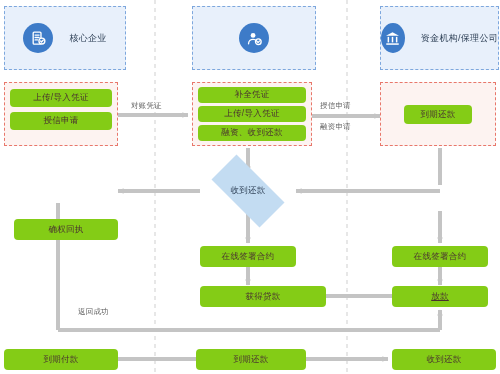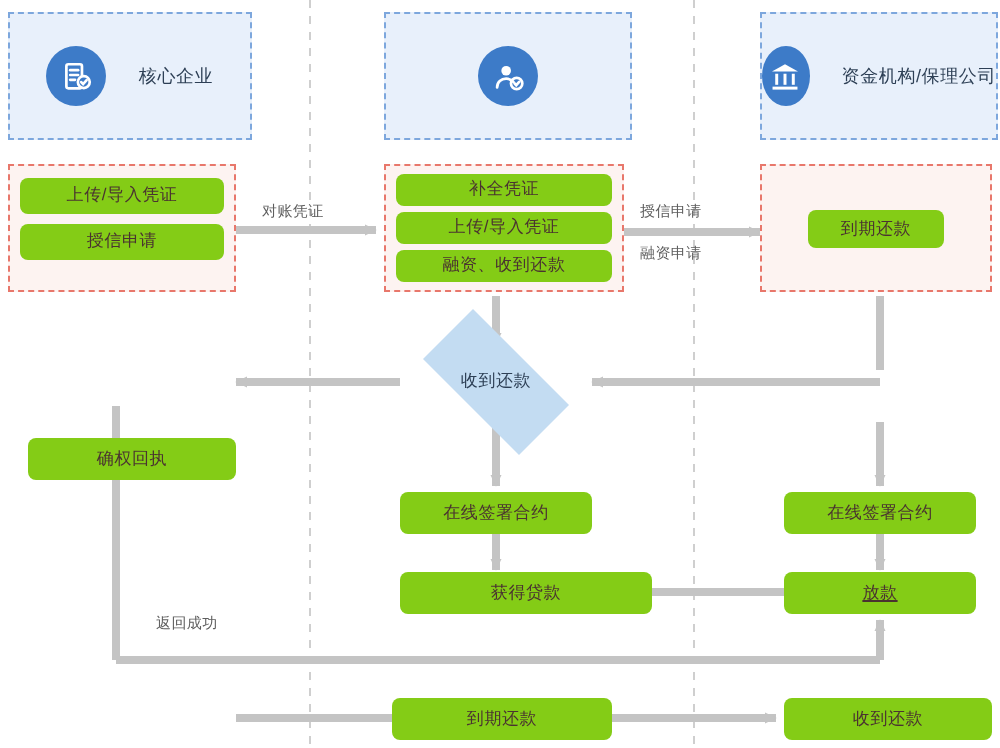--- a/index.html
+++ b/index.html
@@ -218,16 +218,17 @@
   </div>
 
   <div class="node" style="left:200px; top:246px; width:96px; height:21px;">在线签署合约</div>
   <div class="node" style="left:392px; top:246px; width:96px; height:21px;">在线签署合约</div>
 
   <div class="node" style="left:200px; top:286px; width:126px; height:21px;">获得贷款</div>
   <div class="node" style="left:392px; top:286px; width:96px; height:21px;text-decoration:underline;">放款</div>
 
   <div class="edge-label" style="left:78px; top:307px;">返回成功</div>
 
+  <div class="node" style="left:4px; top:349px; width:114px; height:21px;">到期付款</div>
   <div class="node" style="left:392px; top:349px; width:104px; height:21px;">收到还款</div>
   <div class="node" style="left:196px; top:349px; width:110px; height:21px;">到期还款</div>
 
 </div>
 
 </body></html>

